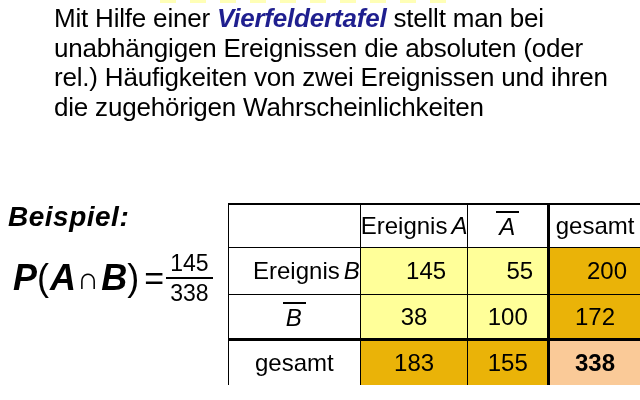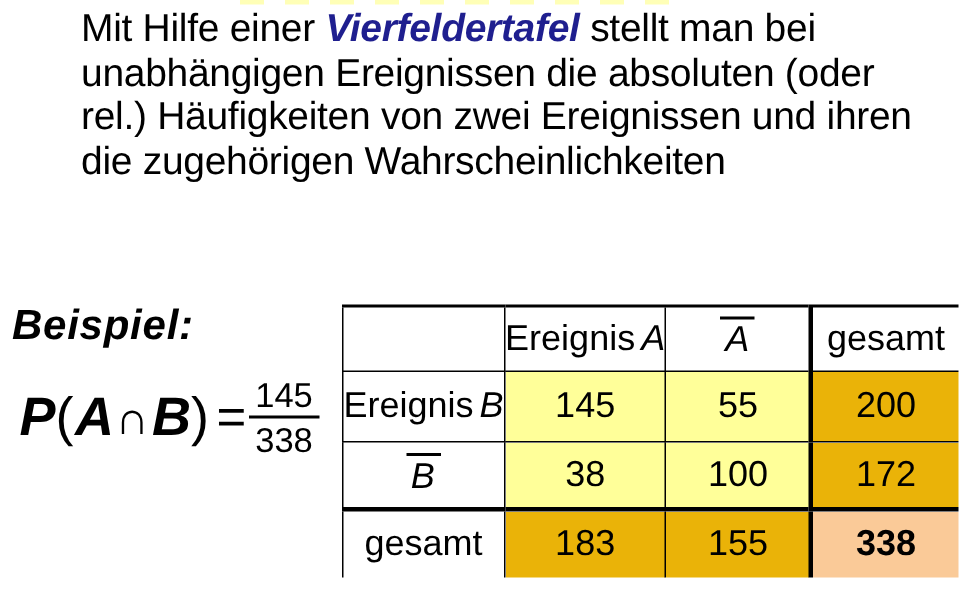--- a/index.html
+++ b/index.html
@@ -56,21 +56,21 @@
     position: absolute; left: 228px; top: 203px;
     border-collapse: collapse; table-layout: fixed;
     font-size: 24px;
   }
   .vtable td {
     border: 1.5px solid #000;
     text-align: center; vertical-align: middle;
     padding: 0; overflow: hidden;
   }
   .vtable tr.hdr td   { height: 42px; background: #ffffff; border-top: 2px solid #000; }
-  .vtable tr.rb td    { height: 46px; }
+  .vtable tr.rb td    { height: 46px; padding-left: 24px; }
   .vtable tr.rnb td   { height: 43px; }
   .vtable tr.rtot td  { height: 44px; border-top: 3px solid #000; border-bottom: none; }
   .vtable td.lbl   { background: #ffffff; }
   .vtable td.y     { background: #FFFF99; }
   .vtable td.g     { background: #eab308; }
   .vtable td.o     { background: #FACA98; font-weight: bold; }
   .vtable td.totcol { border-left: 3px solid #000; border-right: none; }
   .sym { font-style: italic; margin-left: 4px; }
   .bar {
     display: inline-block; font-style: italic;

